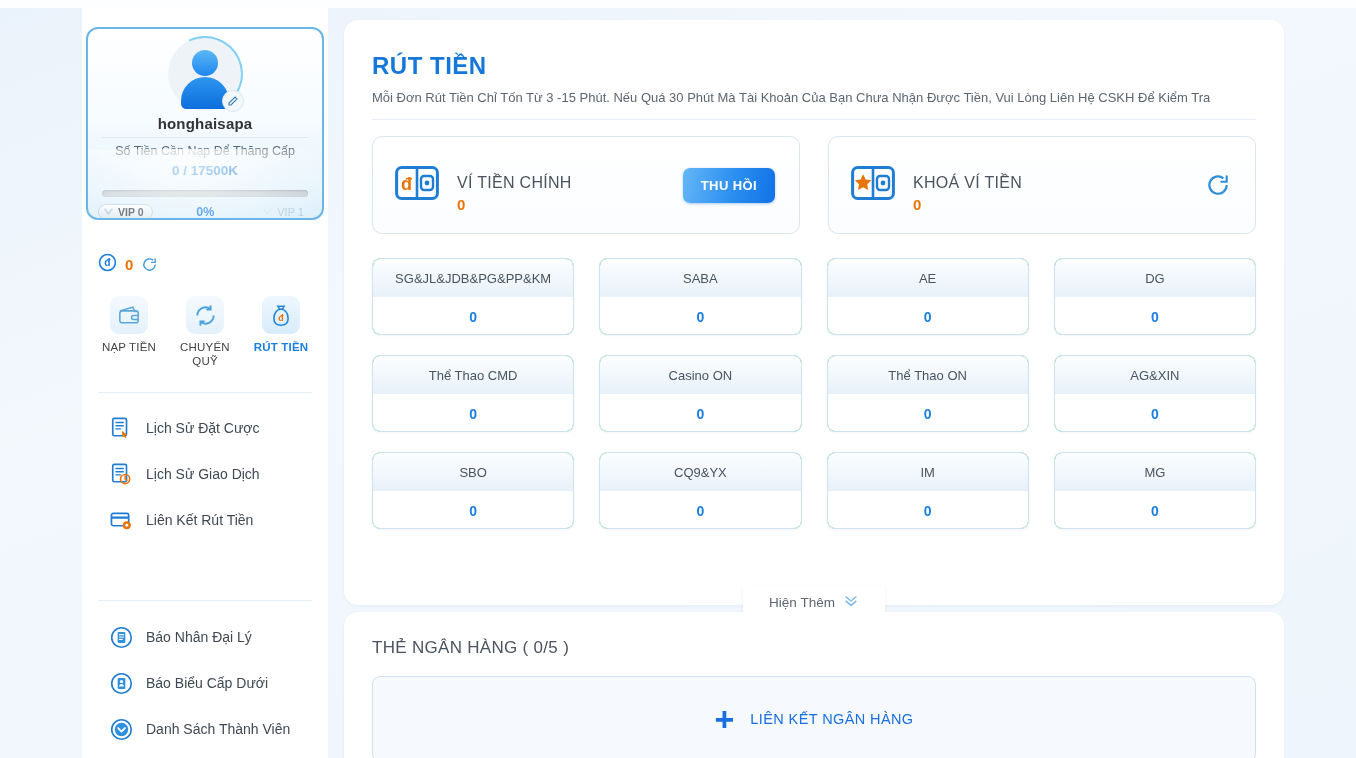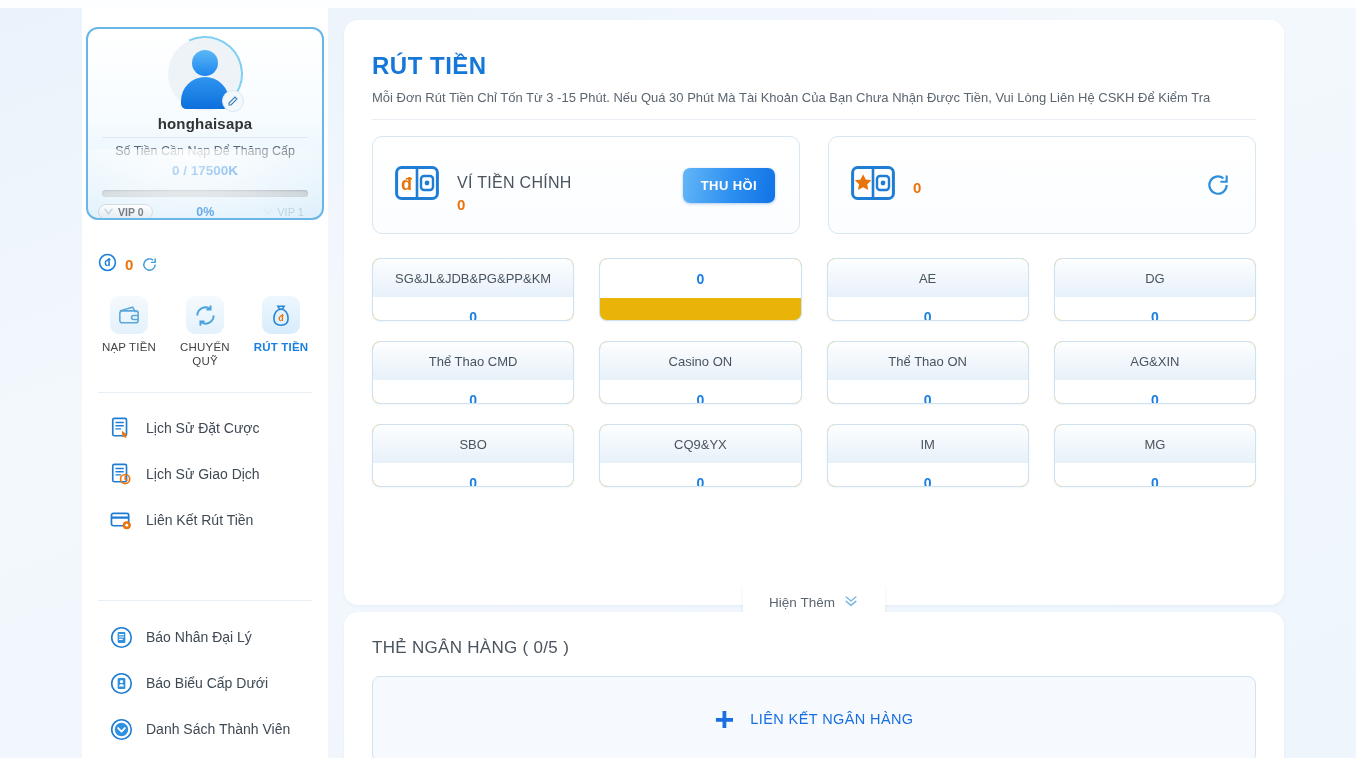--- a/index.html
+++ b/index.html
@@ -172,22 +172,22 @@
     background:linear-gradient(100deg,#64b6f7 0%,#2b8ef0 55%,#1173e6 100%);
     box-shadow:0 1px 3px rgba(25,110,200,.35);
   }
   .refresh-btn{ cursor:pointer; display:flex; align-items:center; }
 
   .grid{
     display:grid; grid-template-columns:repeat(4,1fr); gap:20px 25px;
     margin-top:24px;
   }
   .gcard{
-    height:63px; border:1px solid #cfe2f1; border-radius:8px;
-    background:#eab308; overflow:hidden; cursor:pointer;
+    height:77px; border:1px solid #cfe2f1; border-radius:8px;
+    background:#22c55e; overflow:hidden; cursor:pointer;
     box-shadow:0 1px 2px rgba(90,130,170,.08);
   }
   .gcard-head{
     height:38px; display:flex; align-items:center; justify-content:center;
     background:linear-gradient(180deg,#fdfeff 0%,#e7f1f9 100%);
     font-size:13px; color:#4a545e;
   }
   .gcard-val{
     height:39px; display:flex; align-items:center; justify-content:center;
     font-size:14px; font-weight:bold; color:#1a7fe0; background:#fff;
@@ -413,37 +413,39 @@
         <span>
           <svg width="44" height="34" viewBox="0 0 44 34">
             <rect x="1.6" y="1.6" width="40.8" height="30.8" rx="5" fill="none" stroke="#1f7ed4" stroke-width="3"></rect>
             <path d="M22 1.6v30.8" stroke="#1f7ed4" stroke-width="2.6"></path>
             <path d="M11.5 7.5l2.9 5.9 6.5.9-4.7 4.6 1.1 6.5-5.8-3.1-5.8 3.1 1.1-6.5-4.7-4.6 6.5-.9z" fill="#e8740c" transform="translate(0.6,0.6) scale(0.88) translate(1.6,1.2)"></path>
             <rect x="26" y="10" width="12" height="14" rx="3" fill="none" stroke="#1f7ed4" stroke-width="2.4"></rect>
             <circle cx="32" cy="17" r="2.4" fill="#1f7ed4"></circle>
           </svg>
         </span>
         <div class="wallet-info">
+          <div class="wallet-name">KHOÁ VÍ TIỀN</div>
           <div class="wallet-val">0</div>
         </div>
         <span class="refresh-btn">
           <svg width="26" height="26" viewBox="0 0 24 24" fill="none" stroke="#2f8fdb" stroke-width="2">
             <path d="M20 12a8 8 0 1 1-3-6.2"></path>
             <path d="M20 4v5h-5" stroke-linecap="round"></path>
           </svg>
         </span>
       </div>
     </div>
 
     <div class="grid">
       <div class="gcard">
         <div class="gcard-head">SG&amp;JL&amp;JDB&amp;PG&amp;PP&amp;KM</div>
         <div class="gcard-val">0</div>
       </div>
       <div class="gcard">
+        <div class="gcard-head">SABA</div>
         <div class="gcard-val">0</div>
       </div>
       <div class="gcard">
         <div class="gcard-head">AE</div>
         <div class="gcard-val">0</div>
       </div>
       <div class="gcard">
         <div class="gcard-head">DG</div>
         <div class="gcard-val">0</div>
       </div>

